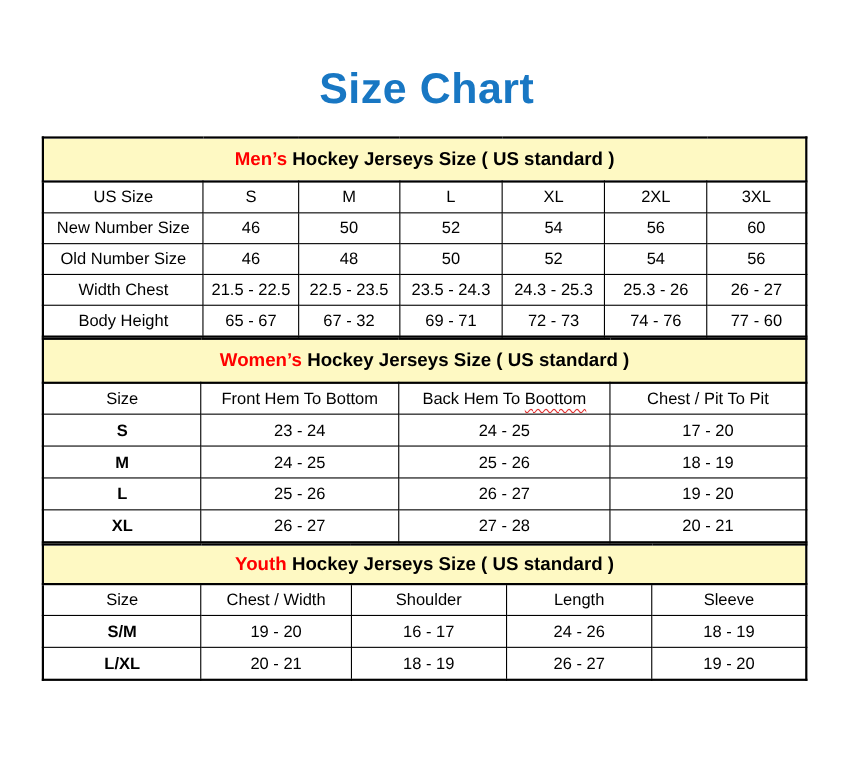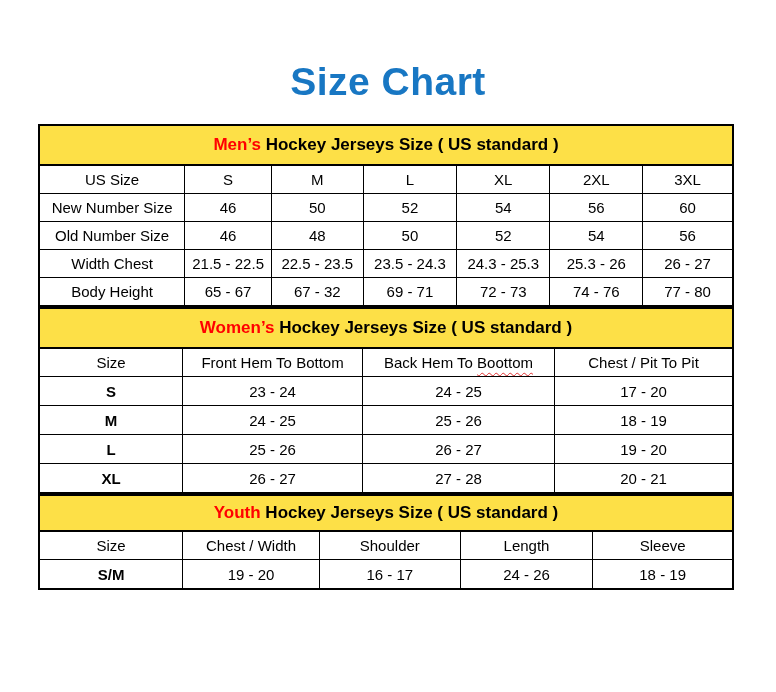--- a/index.html
+++ b/index.html
@@ -34,21 +34,21 @@
     border: 1px solid #000;
     text-align: center;
     vertical-align: middle;
     padding: 0 2px;
     font-size: 15px;
     font-weight: 400;
     overflow: hidden;
     white-space: nowrap;
   }
   table.chart .band-cell {
-    background: #fde047;
+    background: #fef9c3;
     border: 2px solid #000;
     height: 38px;
     font-size: 17px;
     font-weight: 700;
   }
   table.chart.youth .band-cell { height: 34px; }
   .accent { color: #ff0000; }
   table.chart .head th { font-weight: 400; height: 27px; }
   table.chart .data td, table.chart .data th { height: 27px; }
   table.chart.womens .data td, table.chart.womens .data th,
@@ -121,21 +121,21 @@
       <td>25.3 - 26</td>
       <td>26 - 27</td>
     </tr>
     <tr class="data">
       <td>Body Height</td>
       <td>65 - 67</td>
       <td>67 - 32</td>
       <td>69 - 71</td>
       <td>72 - 73</td>
       <td>74 - 76</td>
-      <td>77 - 80</td>
+      <td>77 - 60</td>
     </tr>
   </tbody>
     </table>
 
   <table class="chart womens joined">
     <colgroup>
       <col style="width:20.7%">
         <col style="width:25.9%">
         <col style="width:27.7%">
         <col style="width:25.7%">
@@ -200,16 +200,23 @@
       <th>Length</th>
       <th>Sleeve</th>
     </tr>
     <tr class="data">
       <th class="row-label-bold">S/M</th>
       <td>19 - 20</td>
       <td>16 - 17</td>
       <td>24 - 26</td>
       <td>18 - 19</td>
     </tr>
+    <tr class="data">
+      <th class="row-label-bold">L/XL</th>
+      <td>20 - 21</td>
+      <td>18 - 19</td>
+      <td>26 - 27</td>
+      <td>19 - 20</td>
+    </tr>
   </tbody>
     </table>
 
 </div>
 
 </body></html>

